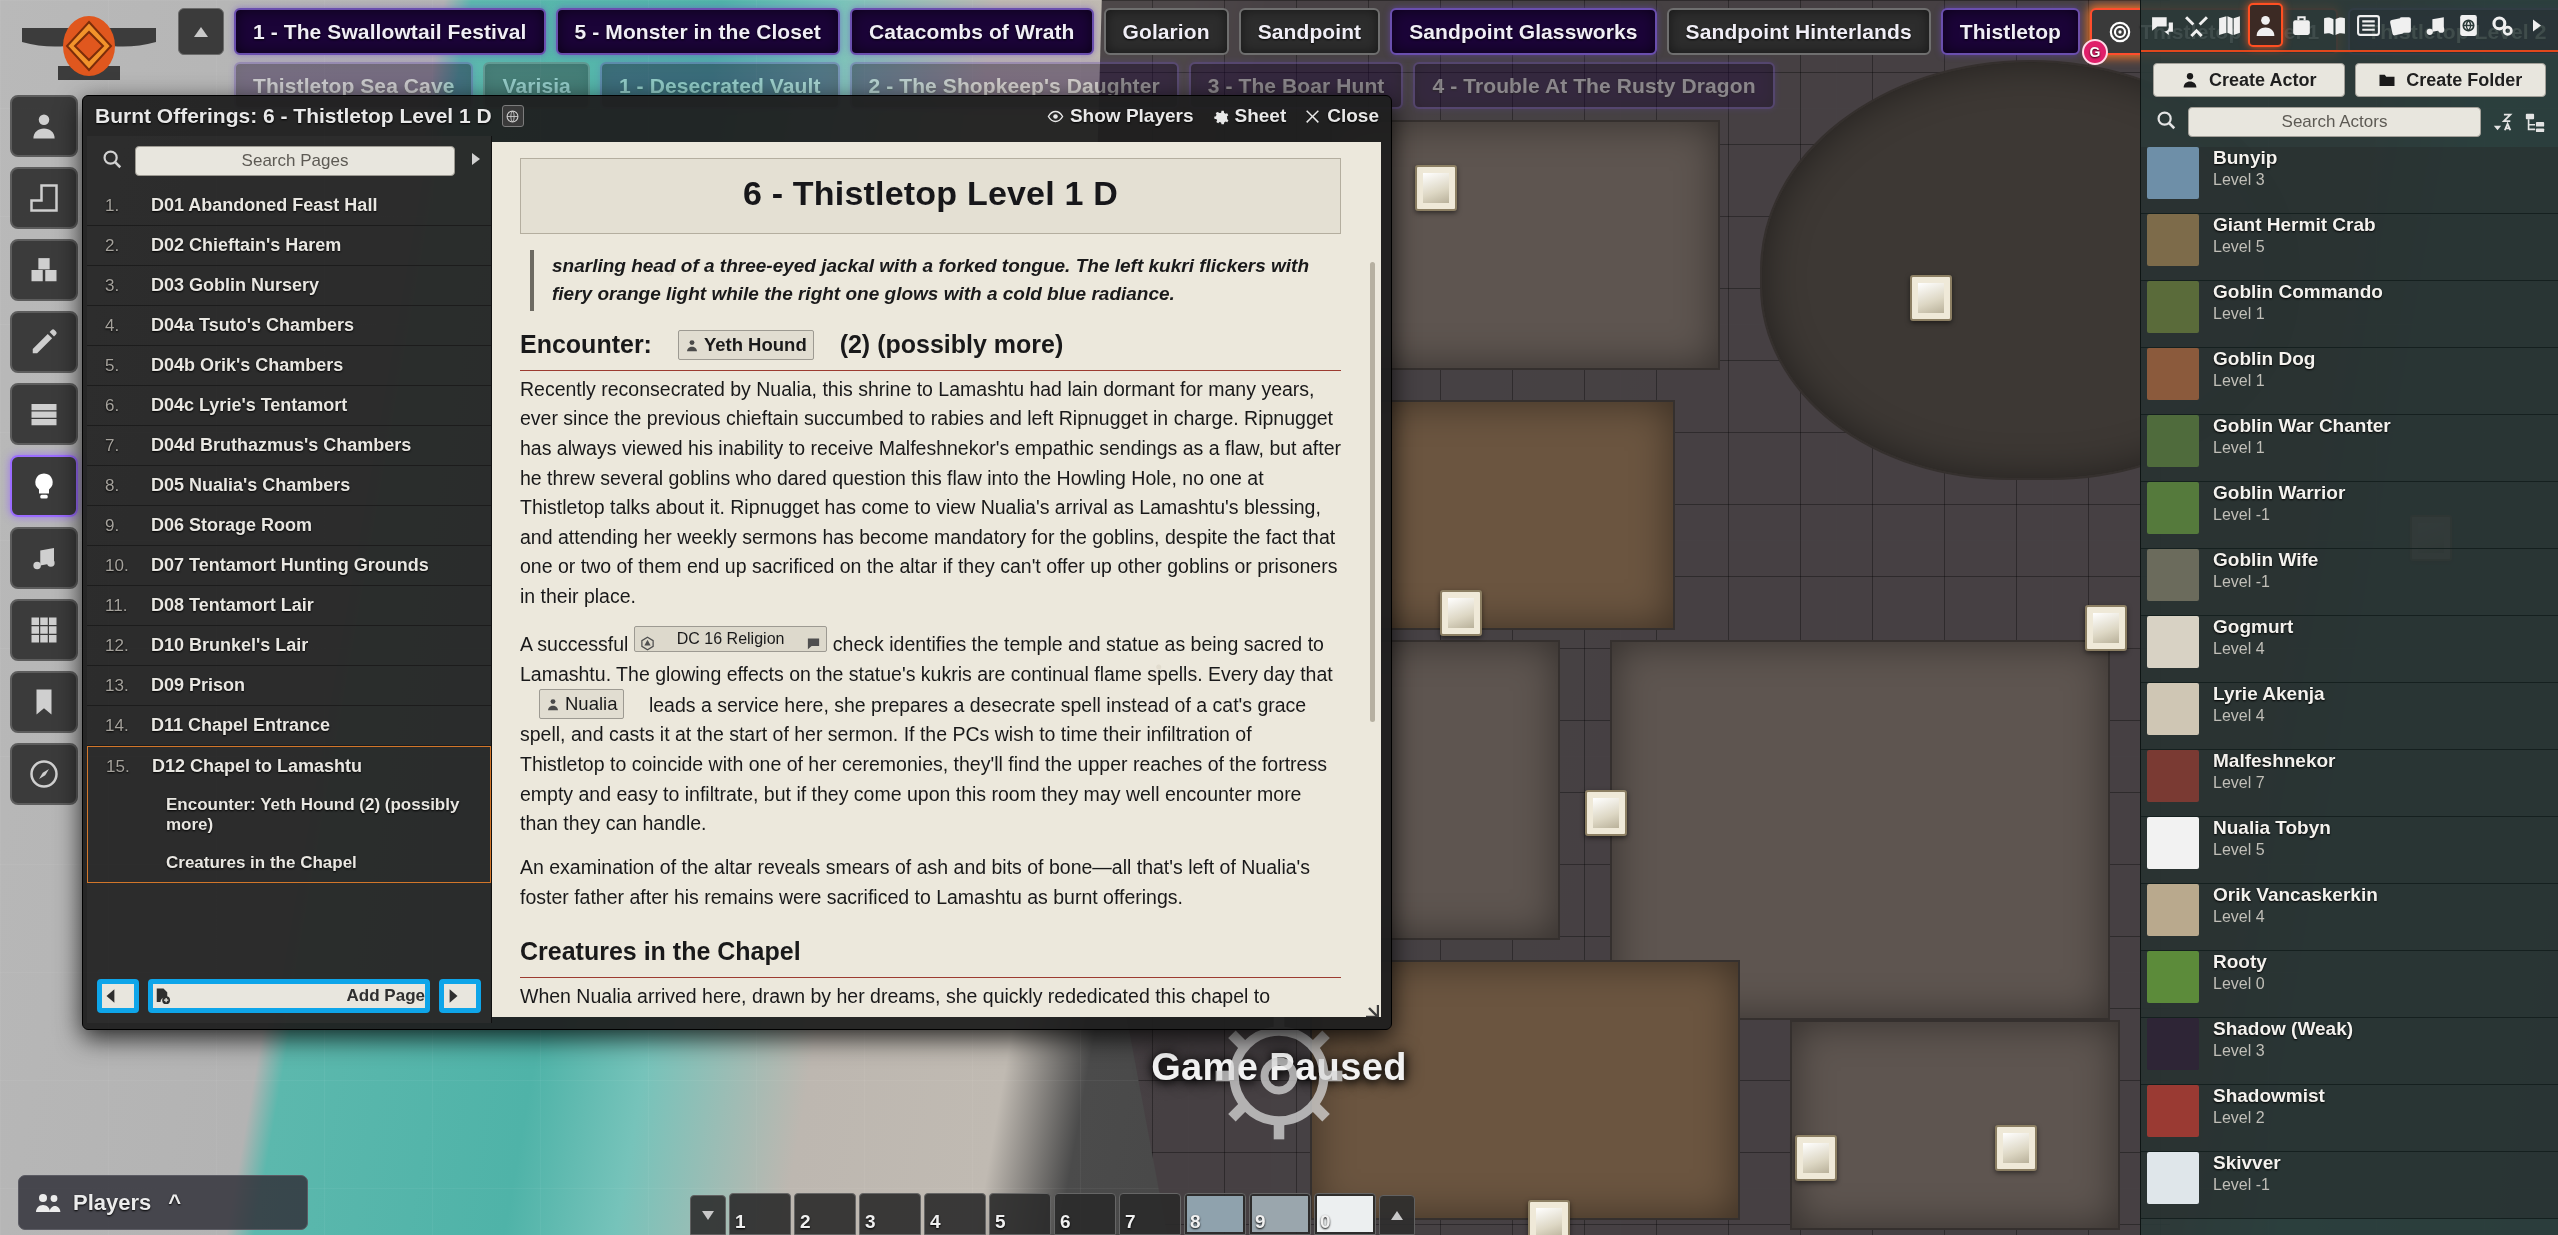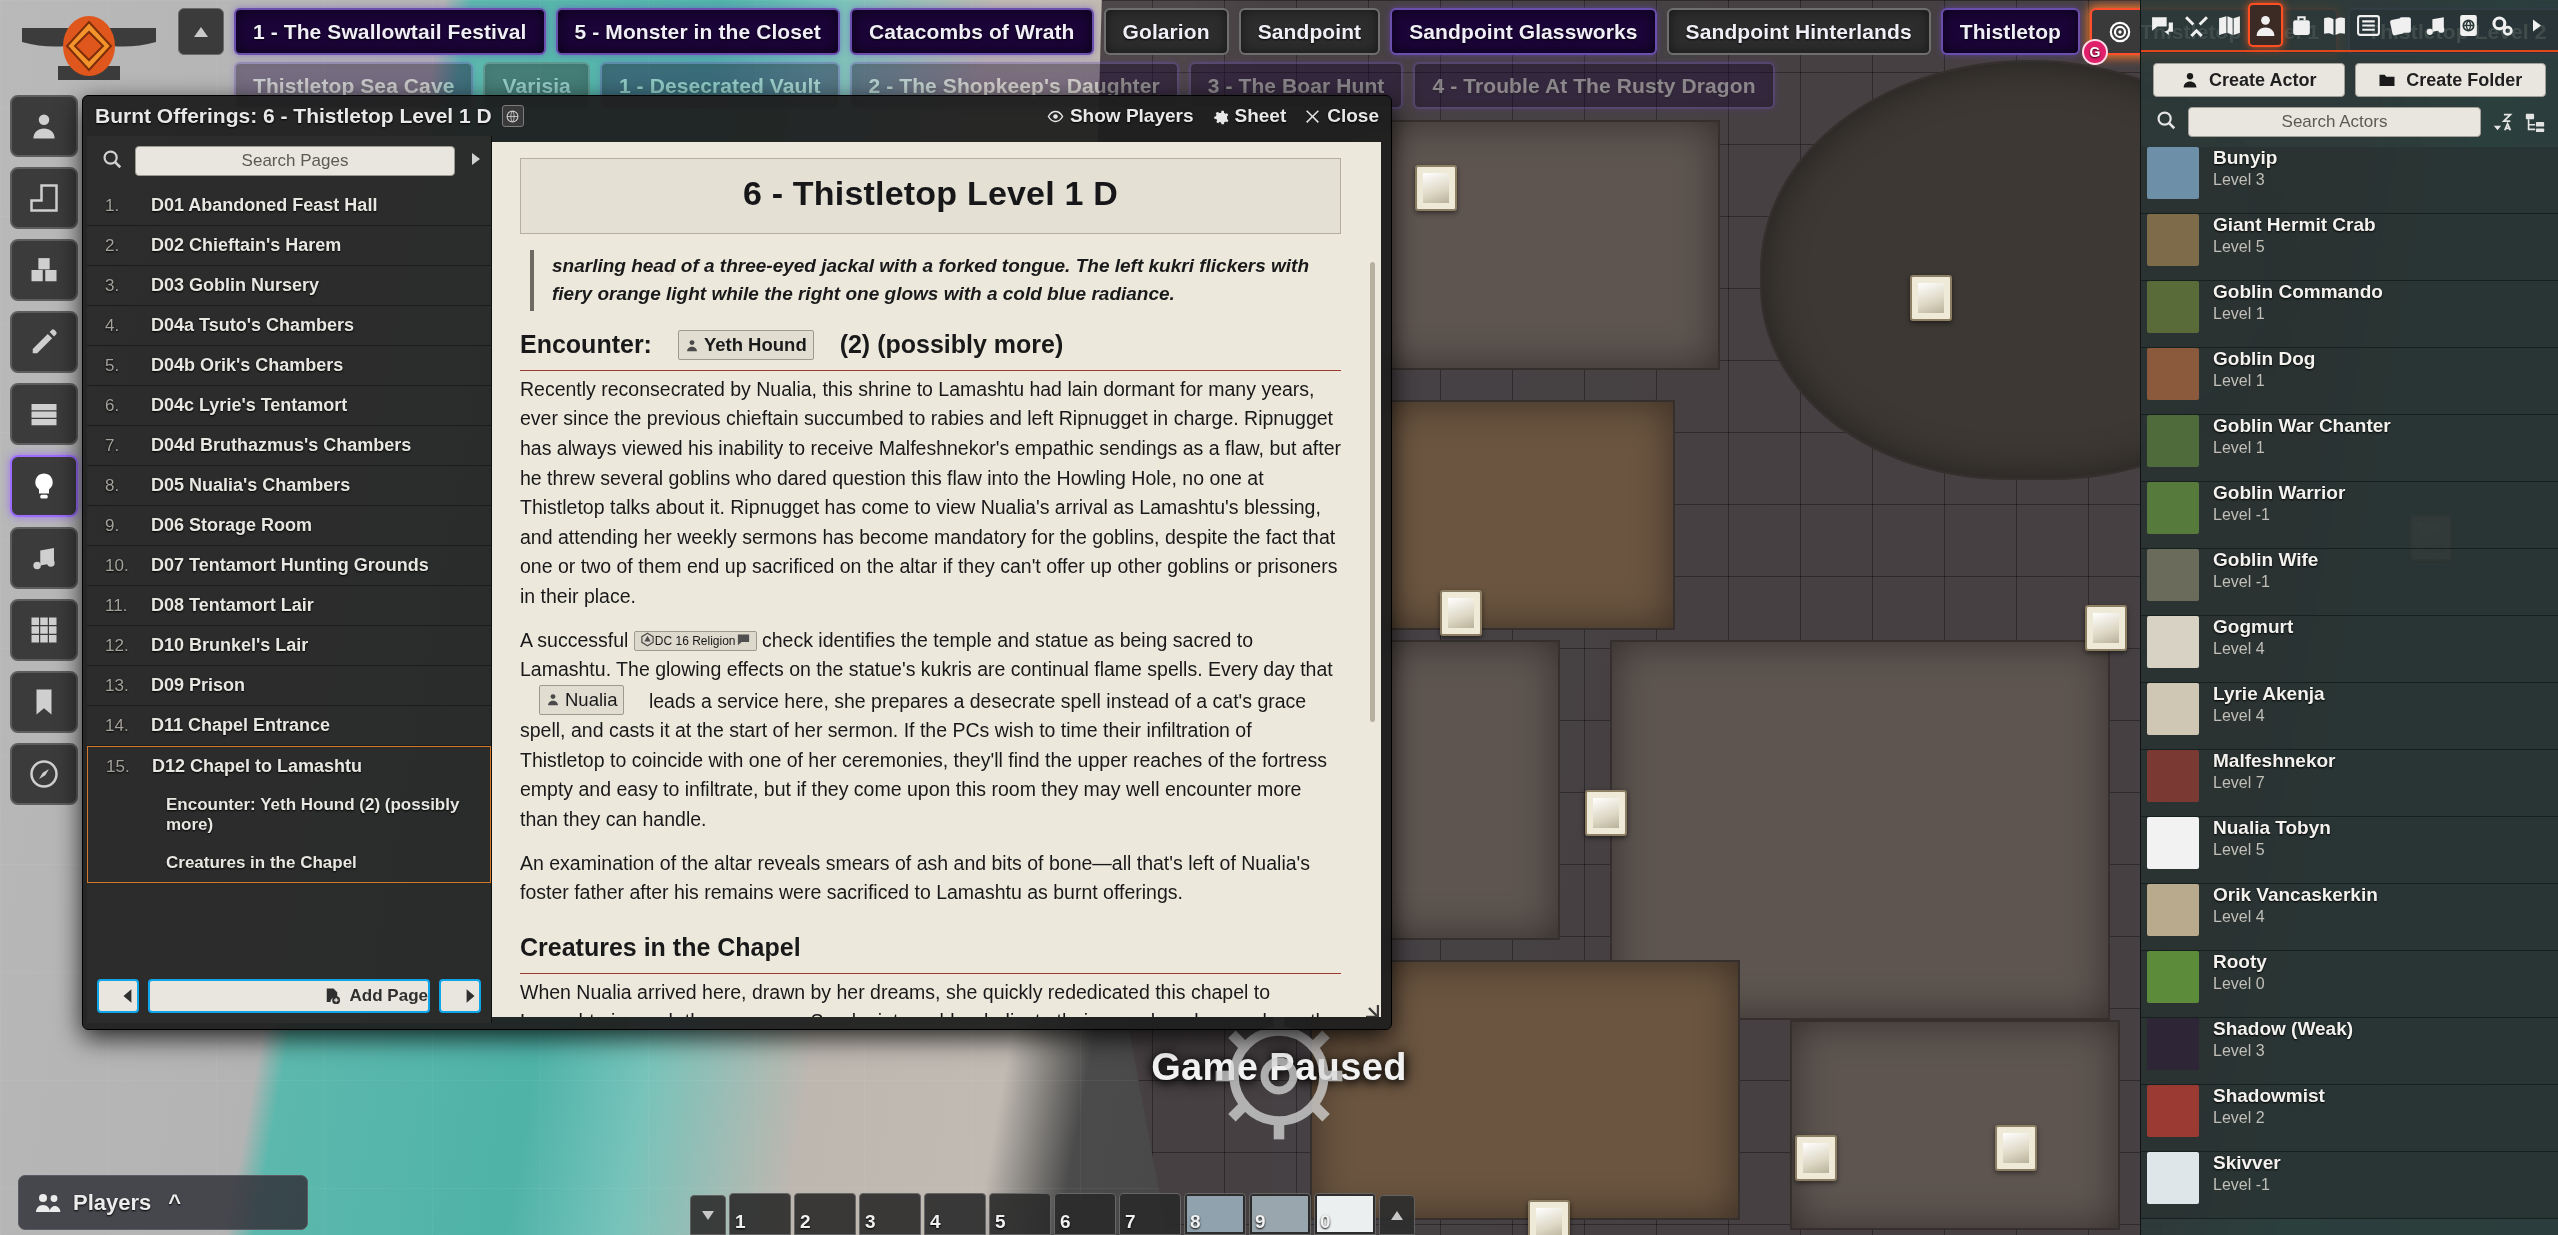--- a/index.html
+++ b/index.html
@@ -165,22 +165,22 @@
   .page-entry.current { border:1px solid #d2762a; border-bottom:none; }
   .page-sub {
     padding:9px 10px 9px 78px; color:#e9e7e2; font-size:17px; font-weight:bold;
     border-left:1px solid #d2762a; border-right:1px solid #d2762a; cursor:pointer;
     text-shadow:0 1px 2px #000;
   }
   .page-sub.last { border-bottom:1px solid #d2762a; }
   #page-foot { display:flex; gap:9px; padding:8px 10px 10px 10px; }
   .pf-btn {
     height:34px; border-radius:4px; background:#e8e6de; color:#2f2f2f;
-    border:2px solid #0ea5e9; display:flex; align-items:center;
-    justify-content:flex-end; gap:9px; font-size:17px; font-weight:bold; cursor:pointer;
+    border:5px solid #0ea5e9; display:flex; align-items:center;
+    justify-content:space-between; gap:9px; font-size:17px; font-weight:bold; cursor:pointer;
   }
   .pf-btn.sq { width:42px; flex:none; font-size:20px; }
   .pf-btn.grow { flex:1; }
   .pf-btn svg { width:18px; height:18px; fill:#2f2f2f; }
 
   
   #page-content {
     flex:1; margin:6px 6px 6px 0; overflow:hidden; position:relative;
     background:#ece8dc;
     background-image:
@@ -207,23 +207,23 @@
   h2.sec.enc { margin-top:4px; }
   #page-content p { margin:0 0 14px 0; }
   .entity-link {
     display:inline-flex; align-items:center; gap:5px;
     background:#e1ddd1; border:1px solid #9d9a92; border-radius:2px;
     padding:0 6px; margin:0 19px; font-size:18.5px; cursor:pointer;
     vertical-align:baseline;
   }
   .entity-link svg { width:14px; height:15px; fill:#4a4a4a; }
   .inline-check {
-    display:inline-flex; align-items:flex-start; gap:0;
+    display:inline-flex; align-items:flex-end; gap:22px;
     background:#ddd9cc; border:1px solid #9d9a92; border-radius:2px;
-    padding:0 5px; font-size:12px; cursor:pointer;
+    padding:0 5px; font-size:16px; cursor:pointer;
   }
   .inline-check svg { width:15px; height:15px; fill:#4f4f4f; }
   #content-scrollbar {
     position:absolute; right:6px; top:120px; width:5px; height:460px;
     background:#b6b0a1; border-radius:3px;
   }
   #resize-grip {
     position:absolute; right:2px; bottom:2px; width:18px; height:18px;
     color:#3c3c3c; cursor:nwse-resize;
   }

